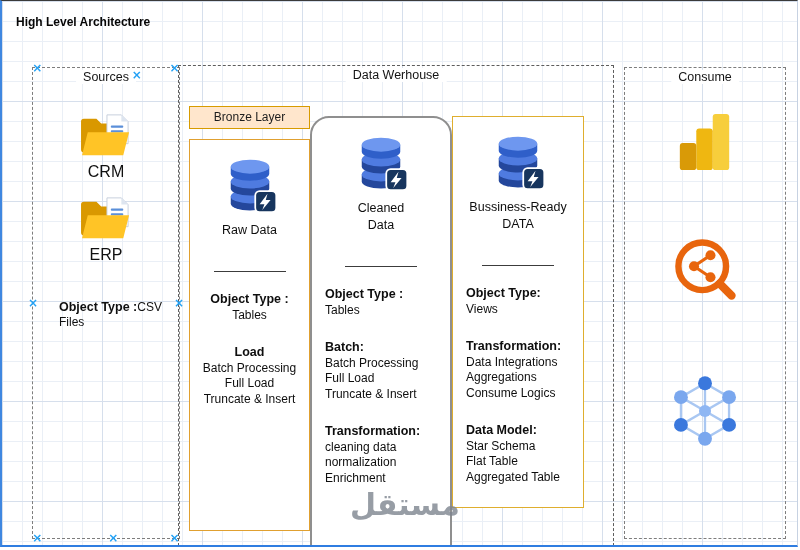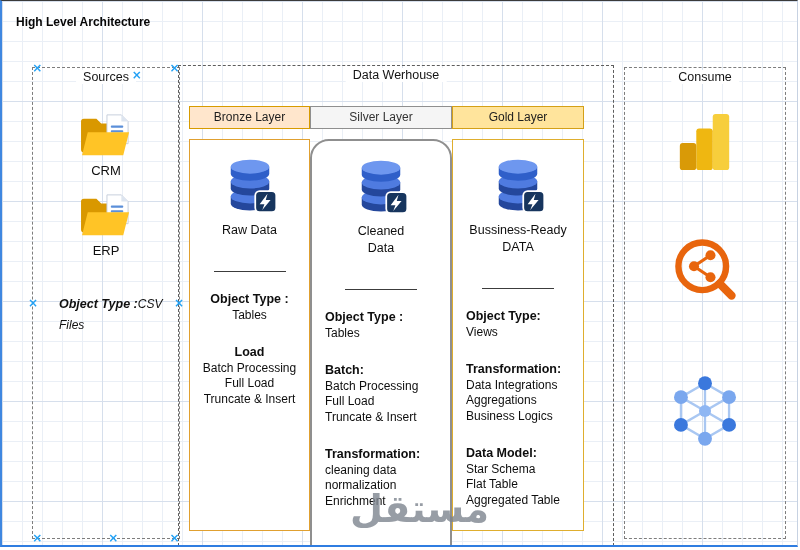--- a/index.html
+++ b/index.html
@@ -52,24 +52,24 @@
   .h-ml { left: 0;    top: 50%; }
   .h-mr { left: 100%; top: 50%; }
   .h-bl { left: 3%;   top: 100%; }
   .h-bm { left: 55%;  top: 100%; }
   .h-br { left: 97%;  top: 100%; }
 
   
   .src-content { padding-top: 44px; display: flex; flex-direction: column; align-items: center; }
   .src-item { display: flex; flex-direction: column; align-items: center; cursor: pointer; }
   .src-item + .src-item { margin-top: 14px; }
-  .src-name { margin-top: 3px; font-size: 13px; color: #101010; }
+  .src-name { margin-top: 3px; font-size: 16px; color: #101010; }
   .src-note {
     align-self: flex-start; margin: 36px 10px 0 26px; width: 116px;
-    font-size: 12px; line-height: 21px; color: #101010; font-style: italic;
+    font-size: 12px; line-height: 15px; color: #101010;
   }
   .src-note b { font-weight: bold; font-size: 12.5px; }
 
   
   .layers { display: flex; padding: 40px 10px 0 10px; }
   .layer { display: flex; flex-direction: column; }
   .l-bronze { width: 121px; }
   .l-silver { width: 142px; }
   .l-gold   { width: 132px; }
 
@@ -105,21 +105,21 @@
   
   .consume-content { padding-top: 44px; display: flex; flex-direction: column; align-items: center; }
   .cicon { display: block; cursor: pointer; }
   .c2 { margin-top: 64px; }
   .c3 { margin-top: 72px; }
 
   .icon { display: inline-block; line-height: 0; }
 
   .watermark {
     position: absolute; left: 348px; top: 486px;
-    font-size: 38px; font-weight: bold; color: #7e858f; opacity: 0.8;
+    font-size: 30px; font-weight: bold; color: #7e858f; opacity: 0.8;
     font-family: "DejaVu Sans", sans-serif;
   }
 </style>
 </head>
 <body>
 
 <div class="canvas">
 
   <div class="title">High Level Architecture</div>
 
@@ -199,21 +199,20 @@
           <div class="section sec-center">
             <div class="sec-heading">Load</div>
             <div>Batch Processing</div>
             <div>Full Load</div>
             <div>Truncate &amp; Insert</div>
           </div>
         </div>
       </div>
 
       <div class="layer l-silver">
-        <div class="layer-header hdr-silver">Silver Layer</div>
         <div class="layer-body body-silver">
           <span class="icon">
             <svg width="56" height="62" viewBox="0 0 64 70">
               <path d="M10 48 v8 c0 4.5 9.85 8 22 8 s22 -3.5 22 -8 v-8" fill="#24479c"></path>
               <ellipse cx="32" cy="48" rx="22" ry="8" fill="#4f7be0"></ellipse>
               <path d="M10 31 v8 c0 4.5 9.85 8 22 8 s22 -3.5 22 -8 v-8" fill="#24479c"></path>
               <ellipse cx="32" cy="31" rx="22" ry="8" fill="#4f7be0"></ellipse>
               <path d="M10 14 v8 c0 4.5 9.85 8 22 8 s22 -3.5 22 -8 v-8" fill="#2f5fc9"></path>
               <ellipse cx="32" cy="14" rx="22" ry="8" fill="#6e97ef"></ellipse>
               <rect x="38" y="42" width="24" height="24" rx="5" fill="#17355e" stroke="#ffffff" stroke-width="2"></rect>
@@ -236,21 +235,20 @@
           <div class="section sec-left">
             <div class="sec-heading">Transformation:</div>
             <div>cleaning data</div>
             <div>normalization</div>
             <div>Enrichment</div>
           </div>
         </div>
       </div>
 
       <div class="layer l-gold">
-        <div class="layer-header hdr-gold">Gold Layer</div>
         <div class="layer-body body-gold">
           <span class="icon">
             <svg width="56" height="62" viewBox="0 0 64 70">
               <path d="M10 48 v8 c0 4.5 9.85 8 22 8 s22 -3.5 22 -8 v-8" fill="#24479c"></path>
               <ellipse cx="32" cy="48" rx="22" ry="8" fill="#4f7be0"></ellipse>
               <path d="M10 31 v8 c0 4.5 9.85 8 22 8 s22 -3.5 22 -8 v-8" fill="#24479c"></path>
               <ellipse cx="32" cy="31" rx="22" ry="8" fill="#4f7be0"></ellipse>
               <path d="M10 14 v8 c0 4.5 9.85 8 22 8 s22 -3.5 22 -8 v-8" fill="#2f5fc9"></path>
               <ellipse cx="32" cy="14" rx="22" ry="8" fill="#6e97ef"></ellipse>
               <rect x="38" y="42" width="24" height="24" rx="5" fill="#17355e" stroke="#ffffff" stroke-width="2"></rect>
@@ -261,21 +259,21 @@
 DATA</div>
           <div class="divider"></div>
           <div class="section sec-left">
             <div class="sec-heading">Object Type:</div>
             <div>Views</div>
           </div>
           <div class="section sec-left">
             <div class="sec-heading">Transformation:</div>
             <div>Data Integrations</div>
             <div>Aggregations</div>
-            <div>Business Logics</div>
+            <div>Consume Logics</div>
           </div>
           <div class="section sec-left">
             <div class="sec-heading">Data Model:</div>
             <div>Star Schema</div>
             <div>Flat Table</div>
             <div>Aggregated Table</div>
           </div>
         </div>
       </div>
 

